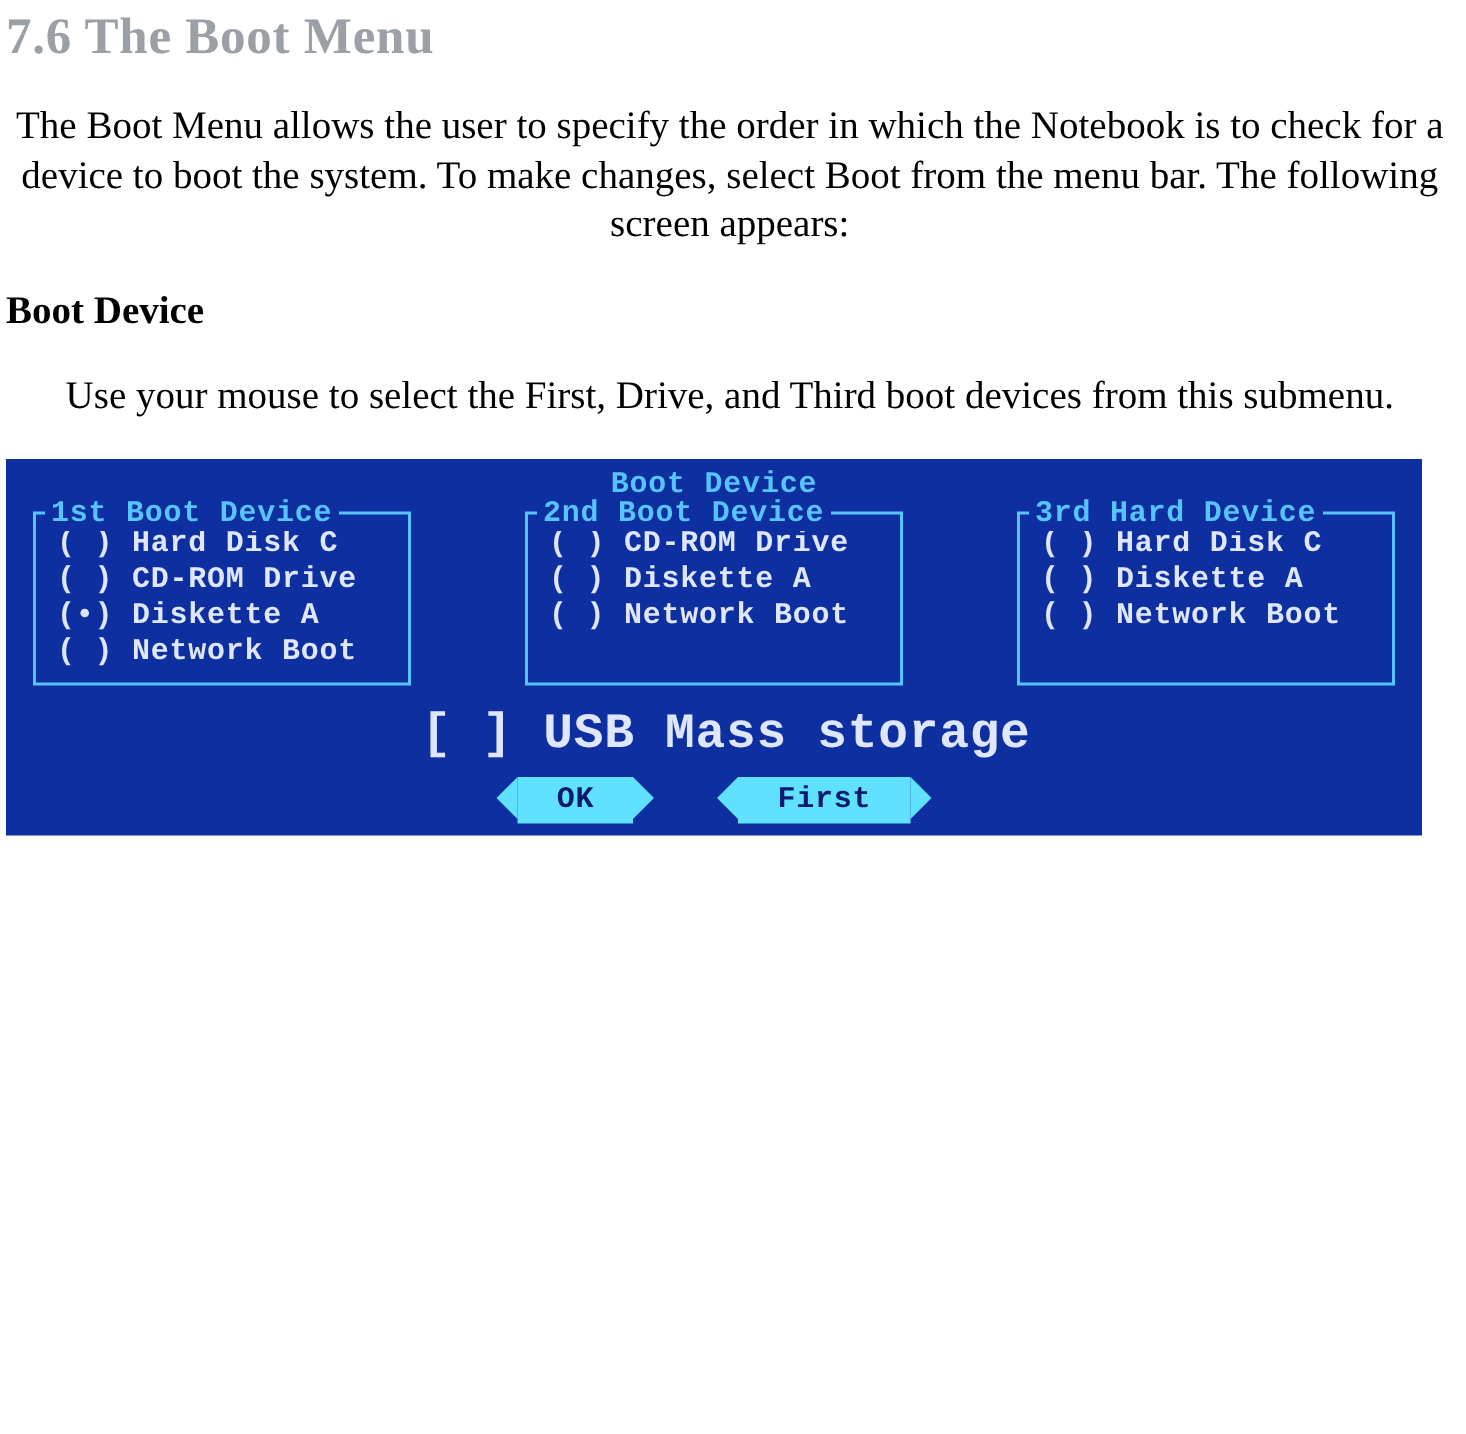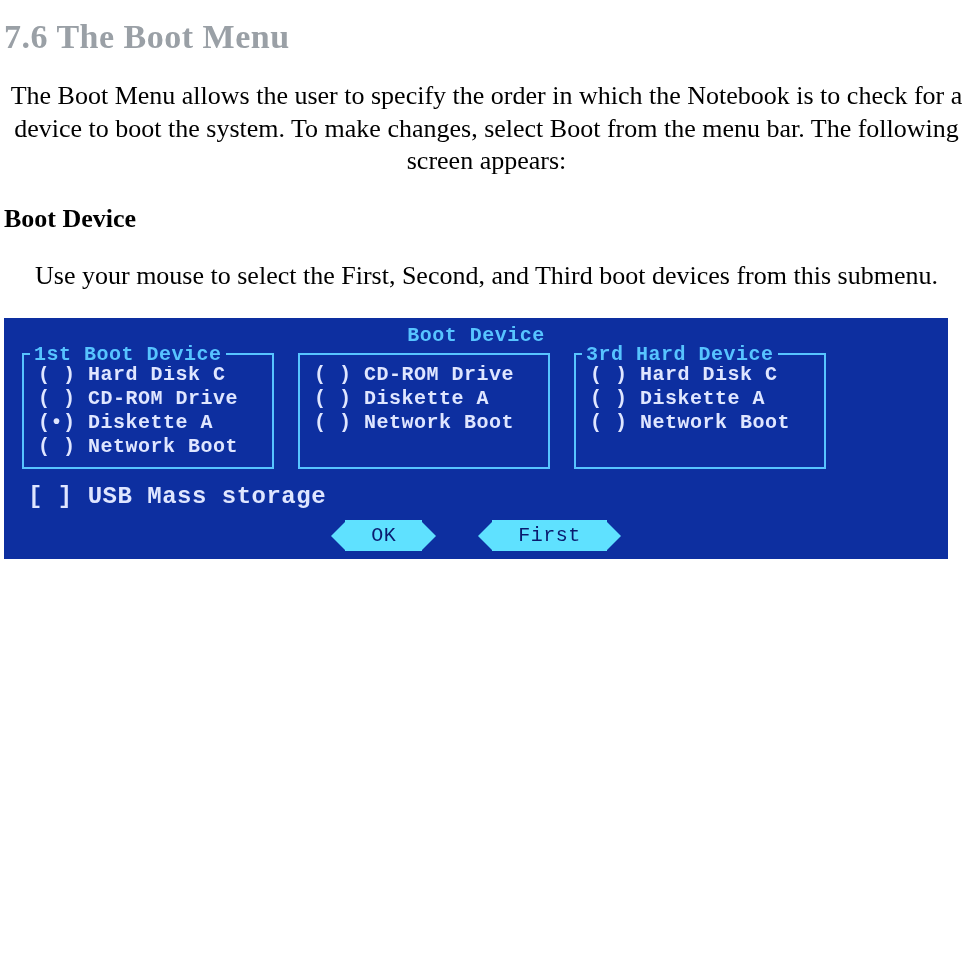--- a/index.html
+++ b/index.html
@@ -6,21 +6,20 @@
     margin: 0;
     padding: 0;
     background: #fff;
     font-family: "Times New Roman", Times, serif;
     color: #000;
   }
   .page {
     padding: 6px 8px 10px 4px;
     width: 977px;
     box-sizing: border-box;
-    margin-top: 12px;
   }
   h1.section-title {
     font-family: "Times New Roman", Times, serif;
     font-weight: bold;
     font-size: 34px;
     color: #9aa0a6;
     margin: 0 0 24px 0;
     letter-spacing: 0.5px;
   }
   .body-text {
@@ -54,20 +53,21 @@
   }
   .bios-title {
     color: #57c4ff;
     display: inline-block;
     padding: 0 6px;
   }
 
   
   .bios-row {
     display: flex;
+    justify-content: space-between;
     gap: 24px;
     margin: 0 10px 6px 10px;
   }
   .bios-box {
     position: relative;
     border: 2px solid #57c4ff;
     padding: 8px 14px 8px 14px;
     min-width: 252px;
     box-sizing: border-box;
   }
@@ -81,36 +81,37 @@
     white-space: nowrap;
   }
   .radio-line {
     white-space: pre;
     line-height: 1.2;
     cursor: pointer;
   }
 
   .usb-row {
     margin: 14px 0 10px 16px;
-    font-size: 24px;
+    font-size: 33px;
     white-space: pre;
+    text-align: center;
   }
 
   .button-row {
     display: flex;
     justify-content: center;
     gap: 42px;
     margin-top: 2px;
     position: relative;
   }
   .bios-btn {
     display: flex;
-    align-items: center;
+    align-items: flex-start;
     font-family: "Courier New", monospace;
-    font-weight: normal;
+    font-weight: bold;
     font-size: 20px;
     cursor: pointer;
   }
   .bios-btn .arrow {
     width: 0; height: 0;
     border-top: 14px solid transparent;
     border-bottom: 14px solid transparent;
   }
   .bios-btn .arrow.left  { border-right: 14px solid #5fe1ff; }
   .bios-btn .arrow.right { border-left: 14px solid #5fe1ff; }
@@ -127,39 +128,40 @@
 
 <div class="page">
 
   <h1 class="section-title">7.6   The Boot Menu</h1>
 
   <p class="body-text">The Boot Menu allows the user to specify the order in which the Notebook is to check for a device to boot the system. To make changes, select Boot from the menu bar. The following screen appears:</p>
 
   <p class="subhead">Boot Device</p>
 
 
-  <p class="body-text">Use your mouse to select the First, Second, and Third boot devices from this submenu.</p>
+  <p class="body-text">Use your mouse to select the First, Drive, and Third boot devices from this submenu.</p>
 
   <div class="bios">
 
     <div class="bios-title-row">
       <span class="bios-title">Boot Device</span>
     </div>
 
     <div class="bios-row">
 
       <div class="bios-box">
         <span class="legend">1st Boot Device</span>
         <div class="radio-line"><span>( )</span> <span>Hard Disk C</span></div>
         <div class="radio-line"><span>( )</span> <span>CD-ROM Drive</span></div>
         <div class="radio-line"><span>(•)</span> <span>Diskette A</span></div>
         <div class="radio-line"><span>( )</span> <span>Network Boot</span></div>
       </div>
 
       <div class="bios-box">
+        <span class="legend">2nd Boot Device</span>
         <div class="radio-line"><span>( )</span> <span>CD-ROM Drive</span></div>
         <div class="radio-line"><span>( )</span> <span>Diskette A</span></div>
         <div class="radio-line"><span>( )</span> <span>Network Boot</span></div>
       </div>
 
       <div class="bios-box">
         <span class="legend">3rd Hard Device</span>
         <div class="radio-line"><span>( )</span> <span>Hard Disk C</span></div>
         <div class="radio-line"><span>( )</span> <span>Diskette A</span></div>
         <div class="radio-line"><span>( )</span> <span>Network Boot</span></div>

